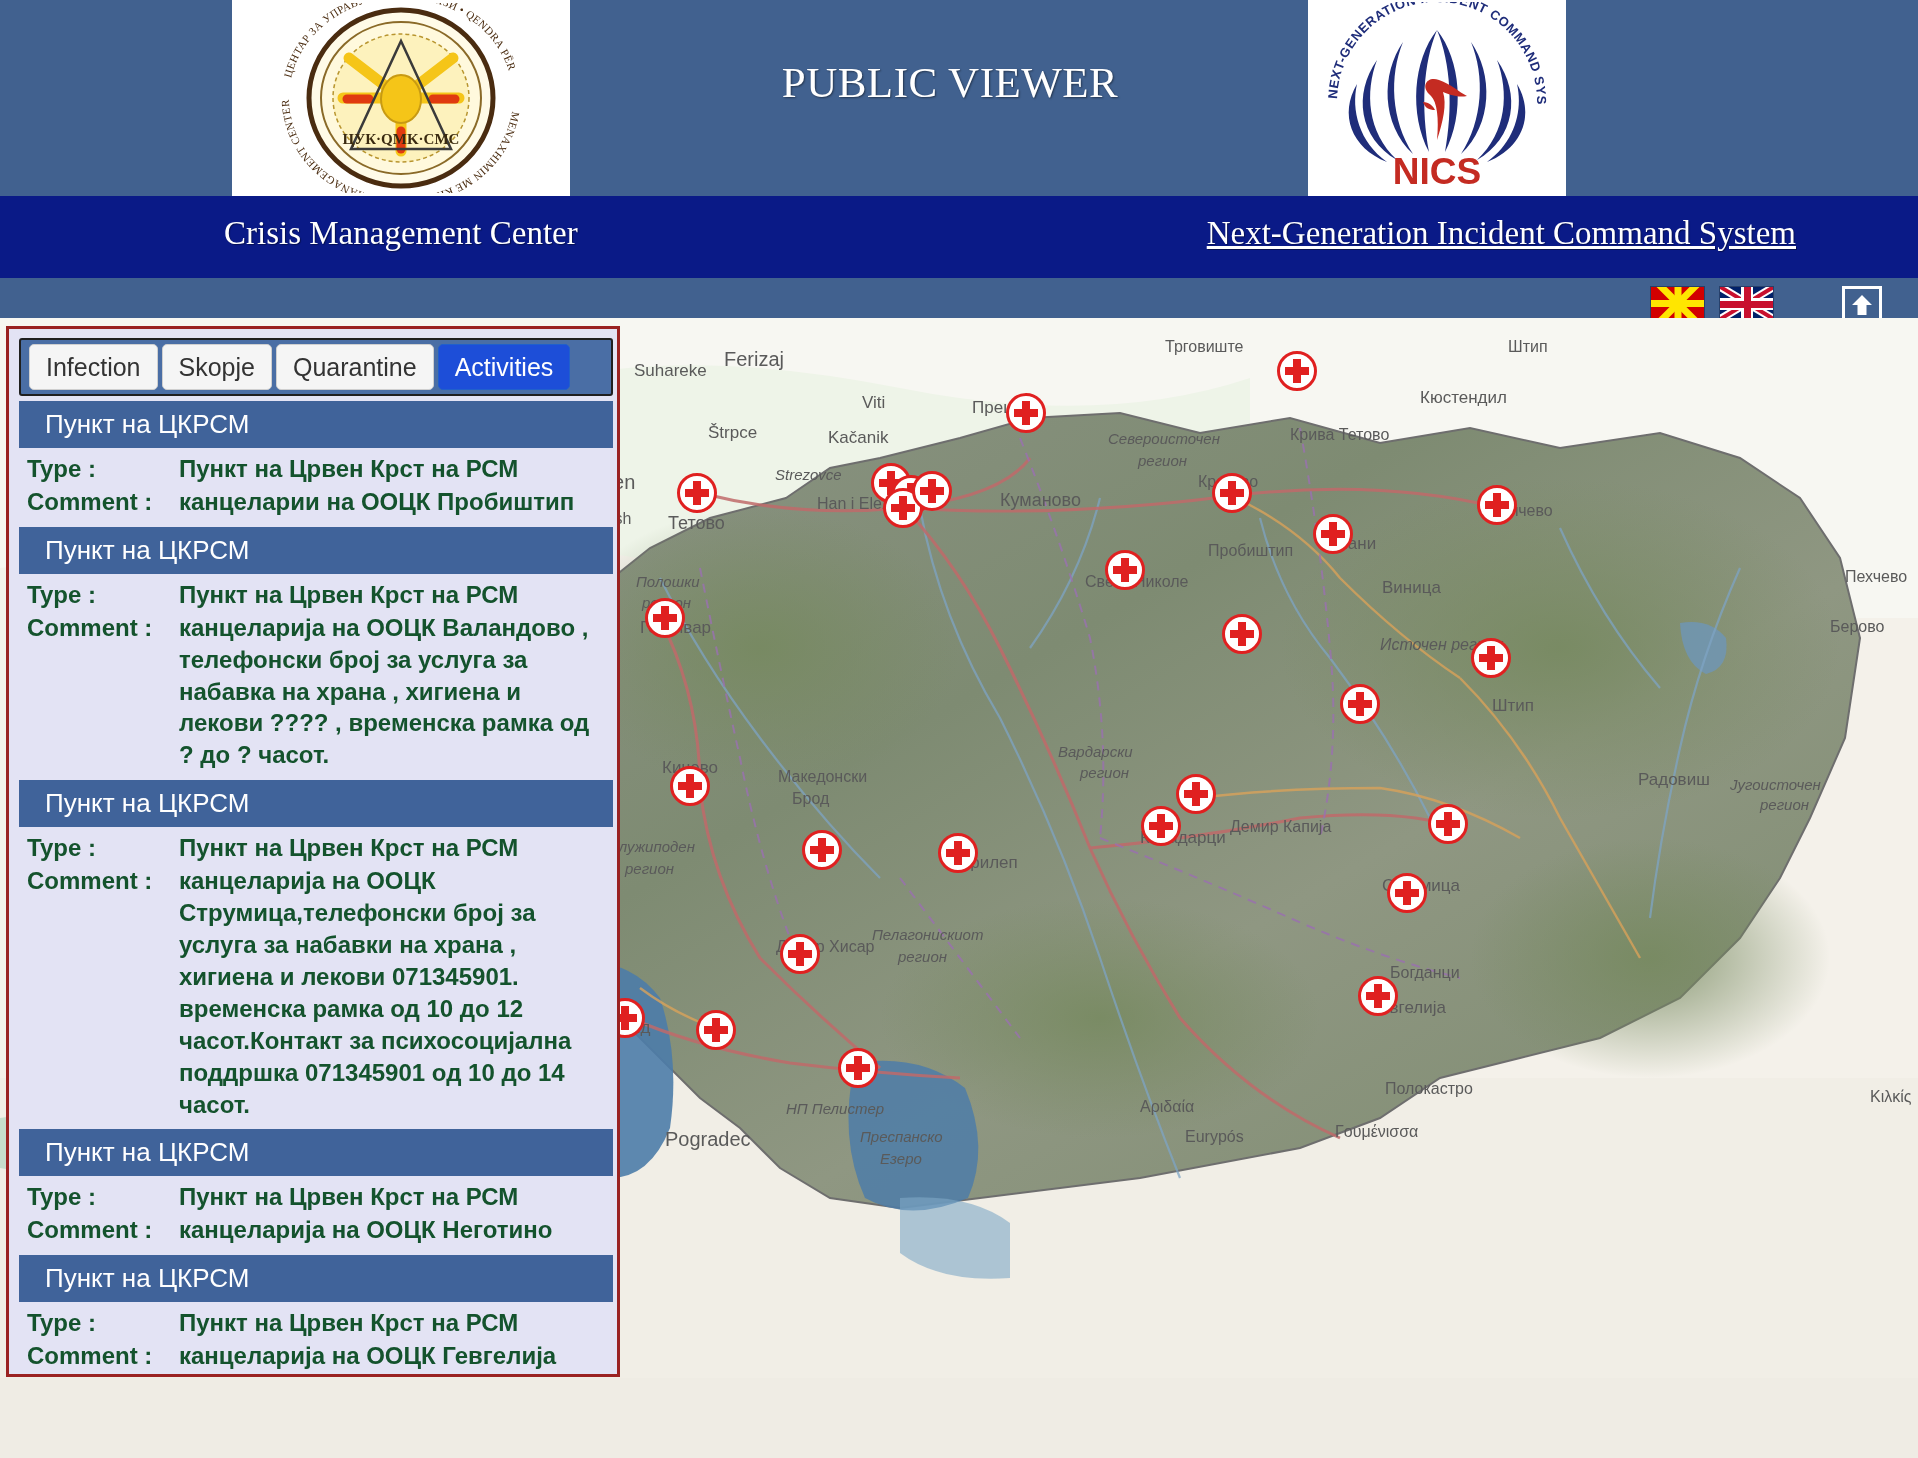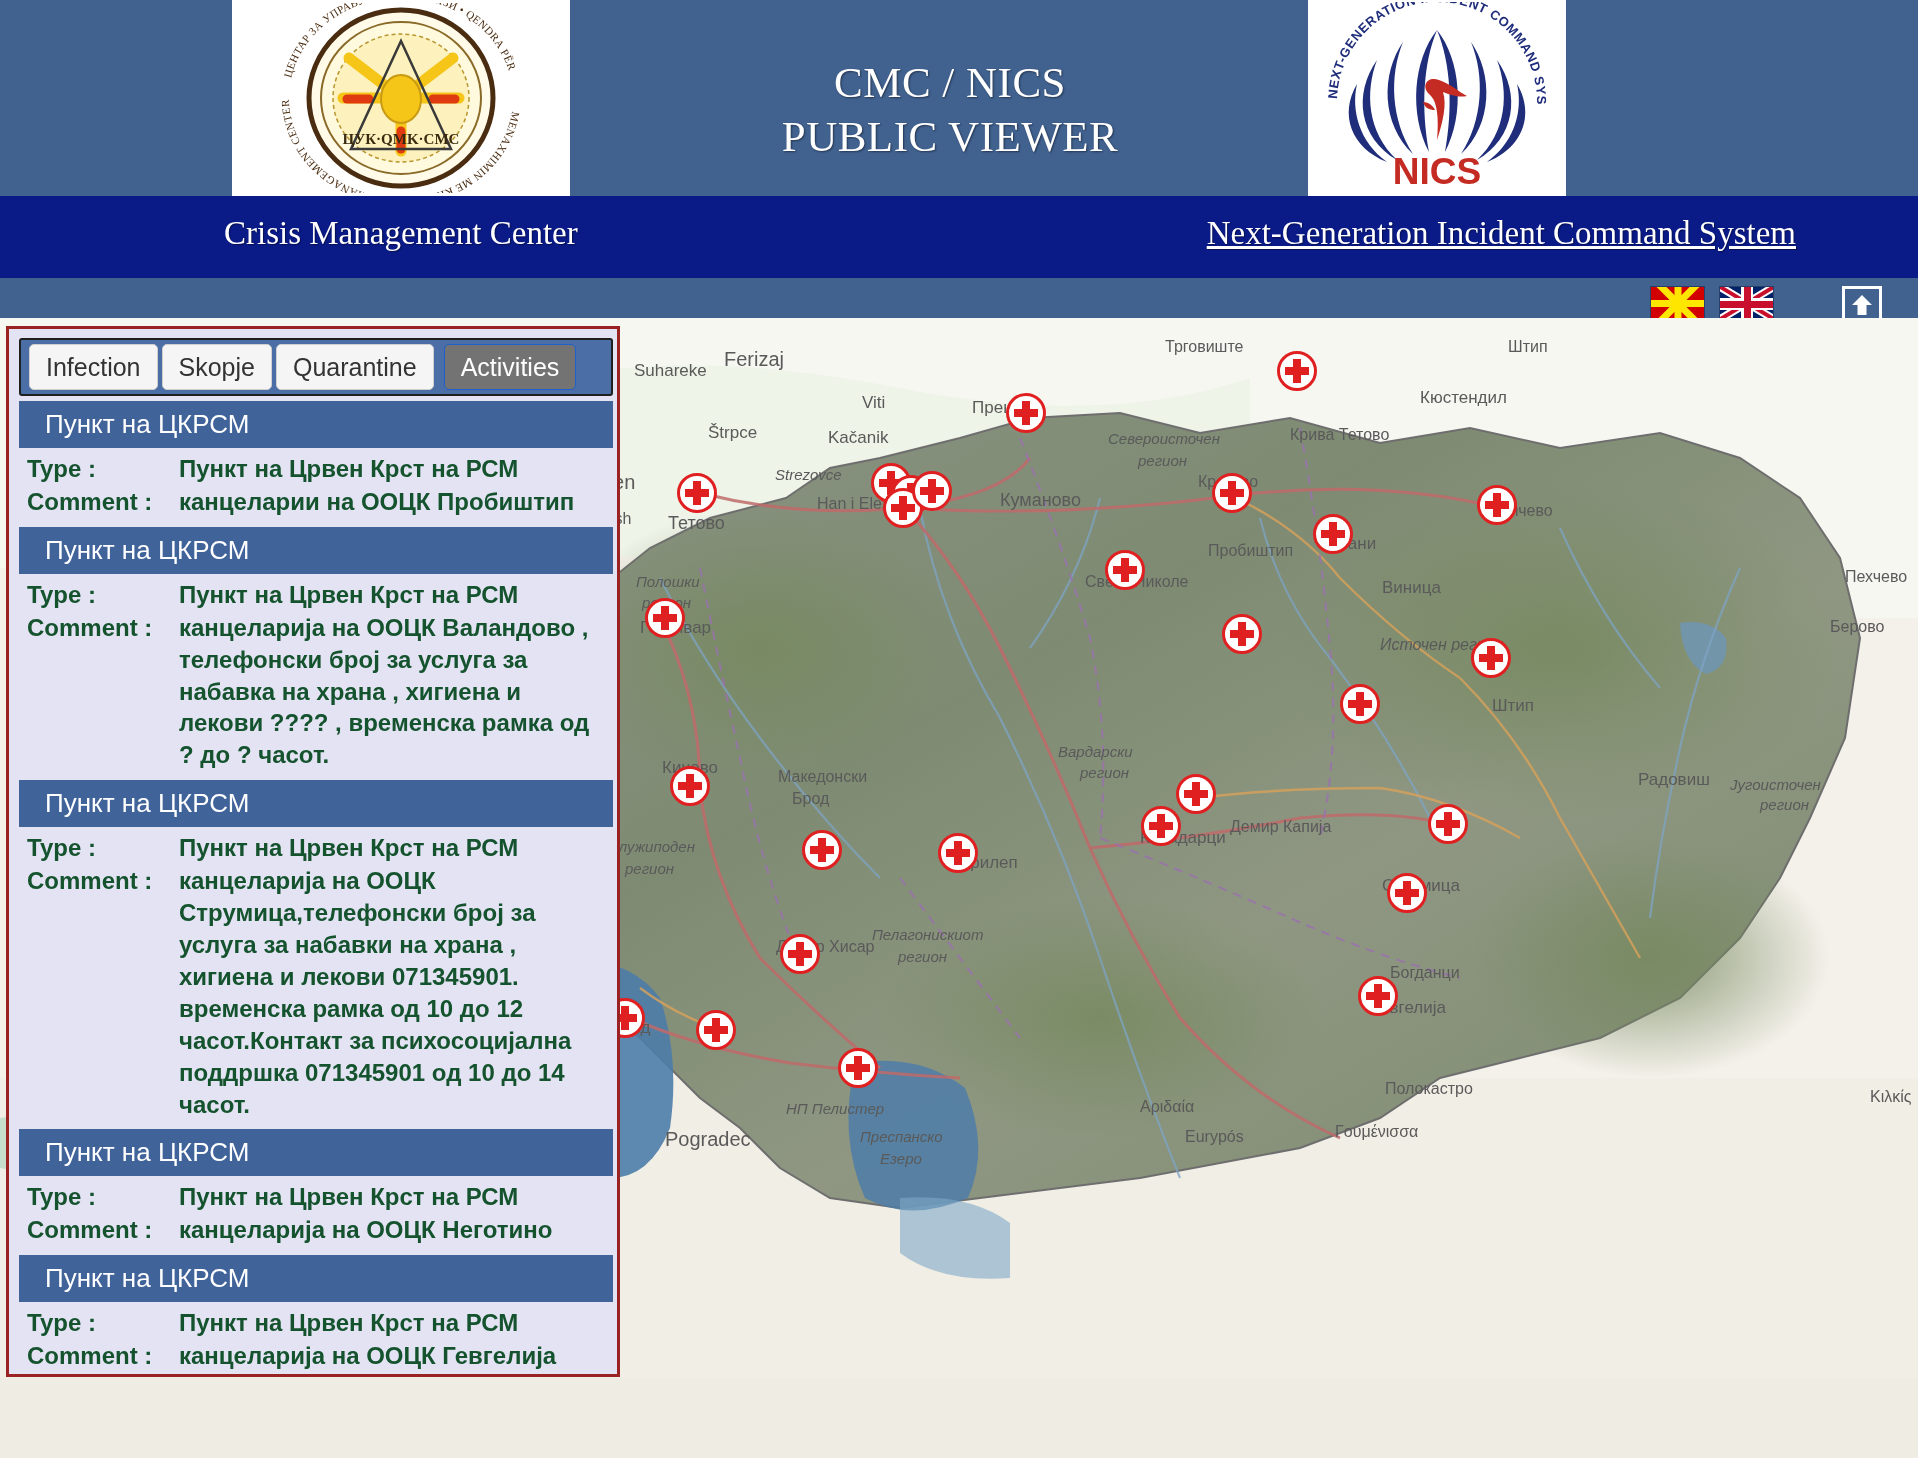--- a/index.html
+++ b/index.html
@@ -153,24 +153,23 @@
     padding: 0 16px;
     background: #f5f5f5;
     border: 1px solid #cfcfcf;
     border-radius: 5px;
     display: flex; align-items: center;
     font-size: 25px;
     color: #333333;
     cursor: pointer;
   }
   .tab.active {
-    background: #737373;
+    background: #1d4ed8;
     color: #ffffff;
     border-color: #2060cc;
-    margin-left: 6px;
   }
   .list {
     position: absolute; left: 10px; top: 72px;
     width: 594px; height: 975px;
     overflow: hidden;
   }
   .entry-header {
     background: #40639a;
     color: #ffffff;
     font-size: 26px;
@@ -228,21 +227,20 @@
         <textPath href="#arcTop" startOffset="6%">ЦЕНТАР ЗА УПРАВУВАЊЕ СО КРИЗИ • QENDRA PËR</textPath>
       </text>
       <path id="arcBot" d="M 150 176 m 112 -81 a 112 100 0 0 1 -224 0" fill="none"></path>
       <text font-family="Liberation Serif, serif" font-size="11" fill="#4a2c10" letter-spacing="0.4">
         <textPath href="#arcBot" startOffset="4%">MENAXHIMIN ME KRIZA • CRISIS MANAGEMENT CENTER</textPath>
       </text>
     </svg>
   </div>
 
   <div class="header-title">
-    <div>CMC / NICS</div>
     <div>PUBLIC VIEWER</div>
   </div>
 
   <div class="logo-nics">
     <svg width="240" height="192" viewBox="0 0 240 192">
       <g fill="#1f2d7a">
         <path d="M120 28 C 96 58, 92 112, 112 150 C 104 106, 106 62, 120 28 Z"></path>
         <path d="M120 28 C 144 58, 148 112, 128 150 C 136 106, 134 62, 120 28 Z"></path>
         <path d="M86 40 C 64 72, 64 122, 96 152 C 74 118, 72 74, 86 40 Z"></path>
         <path d="M154 40 C 176 72, 176 122, 144 152 C 166 118, 168 74, 154 40 Z"></path>

